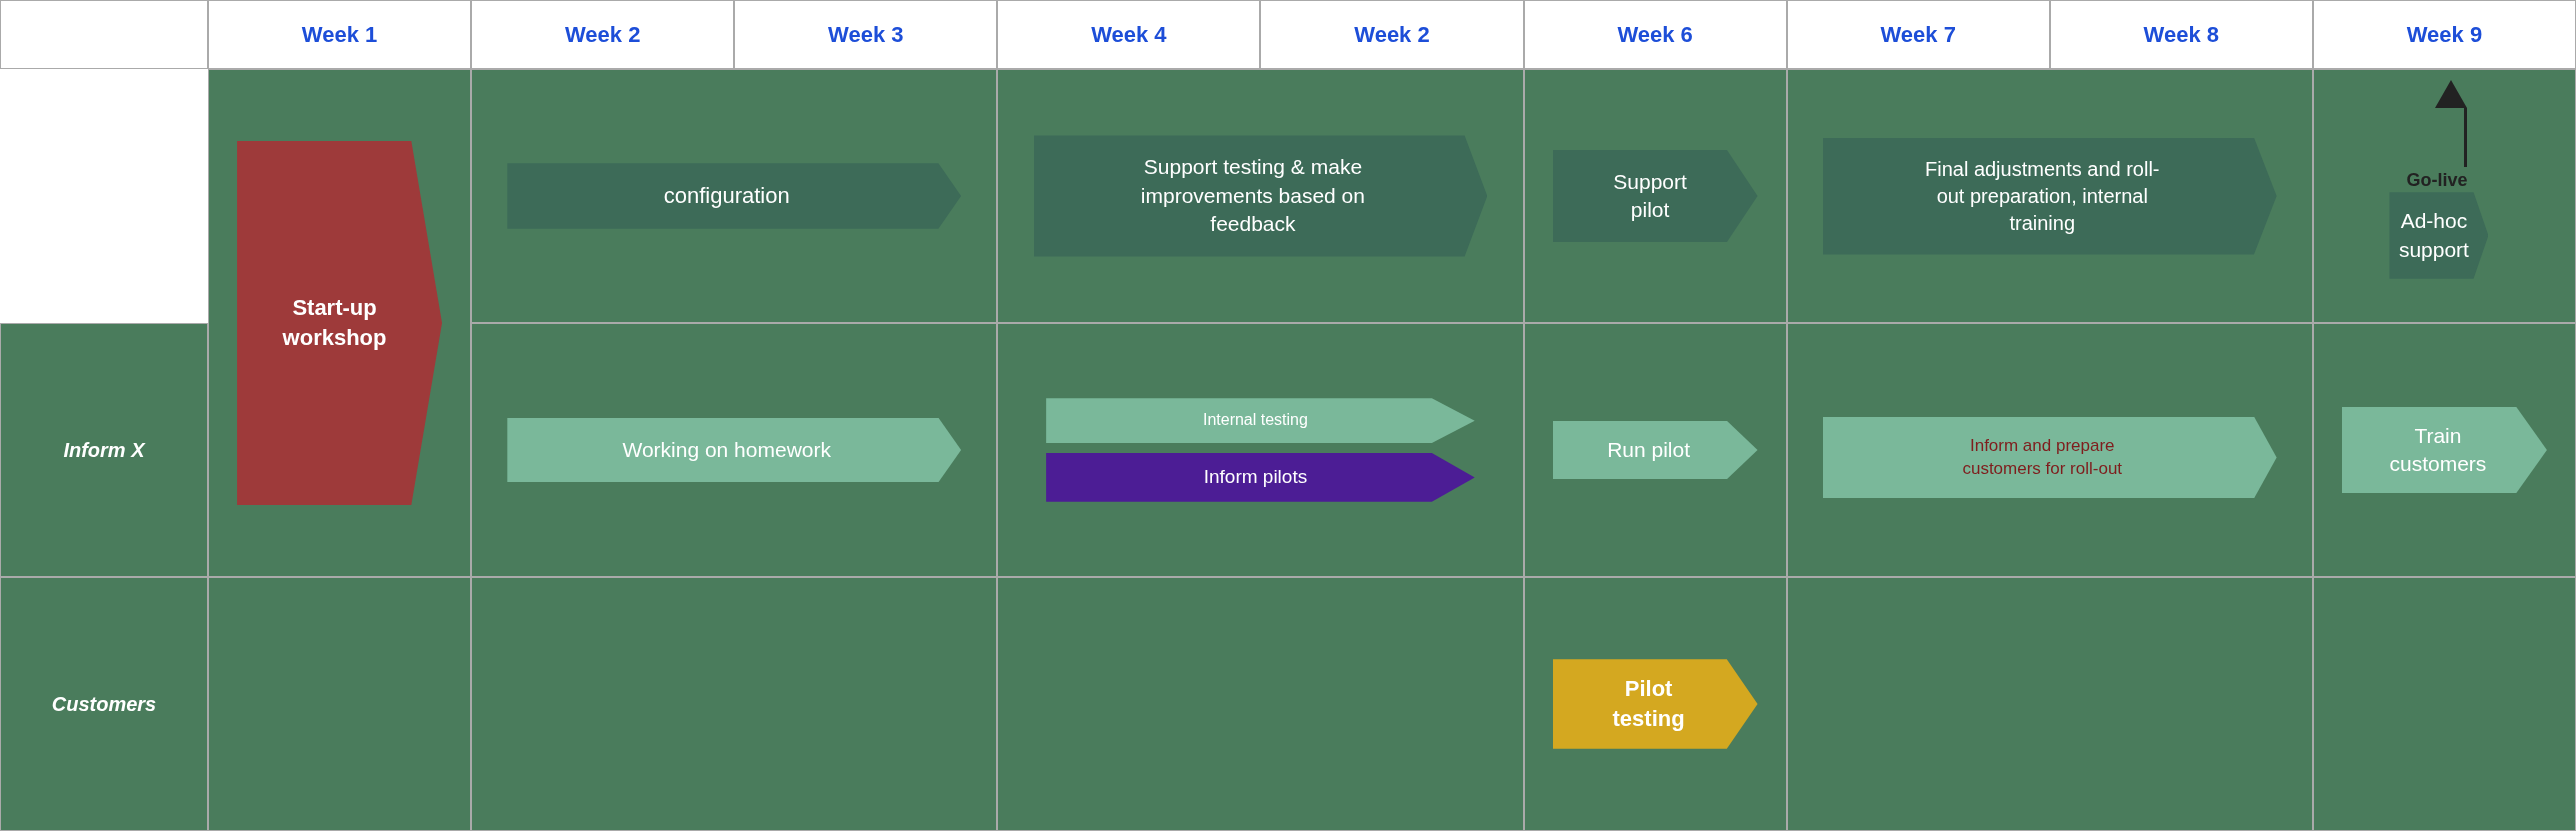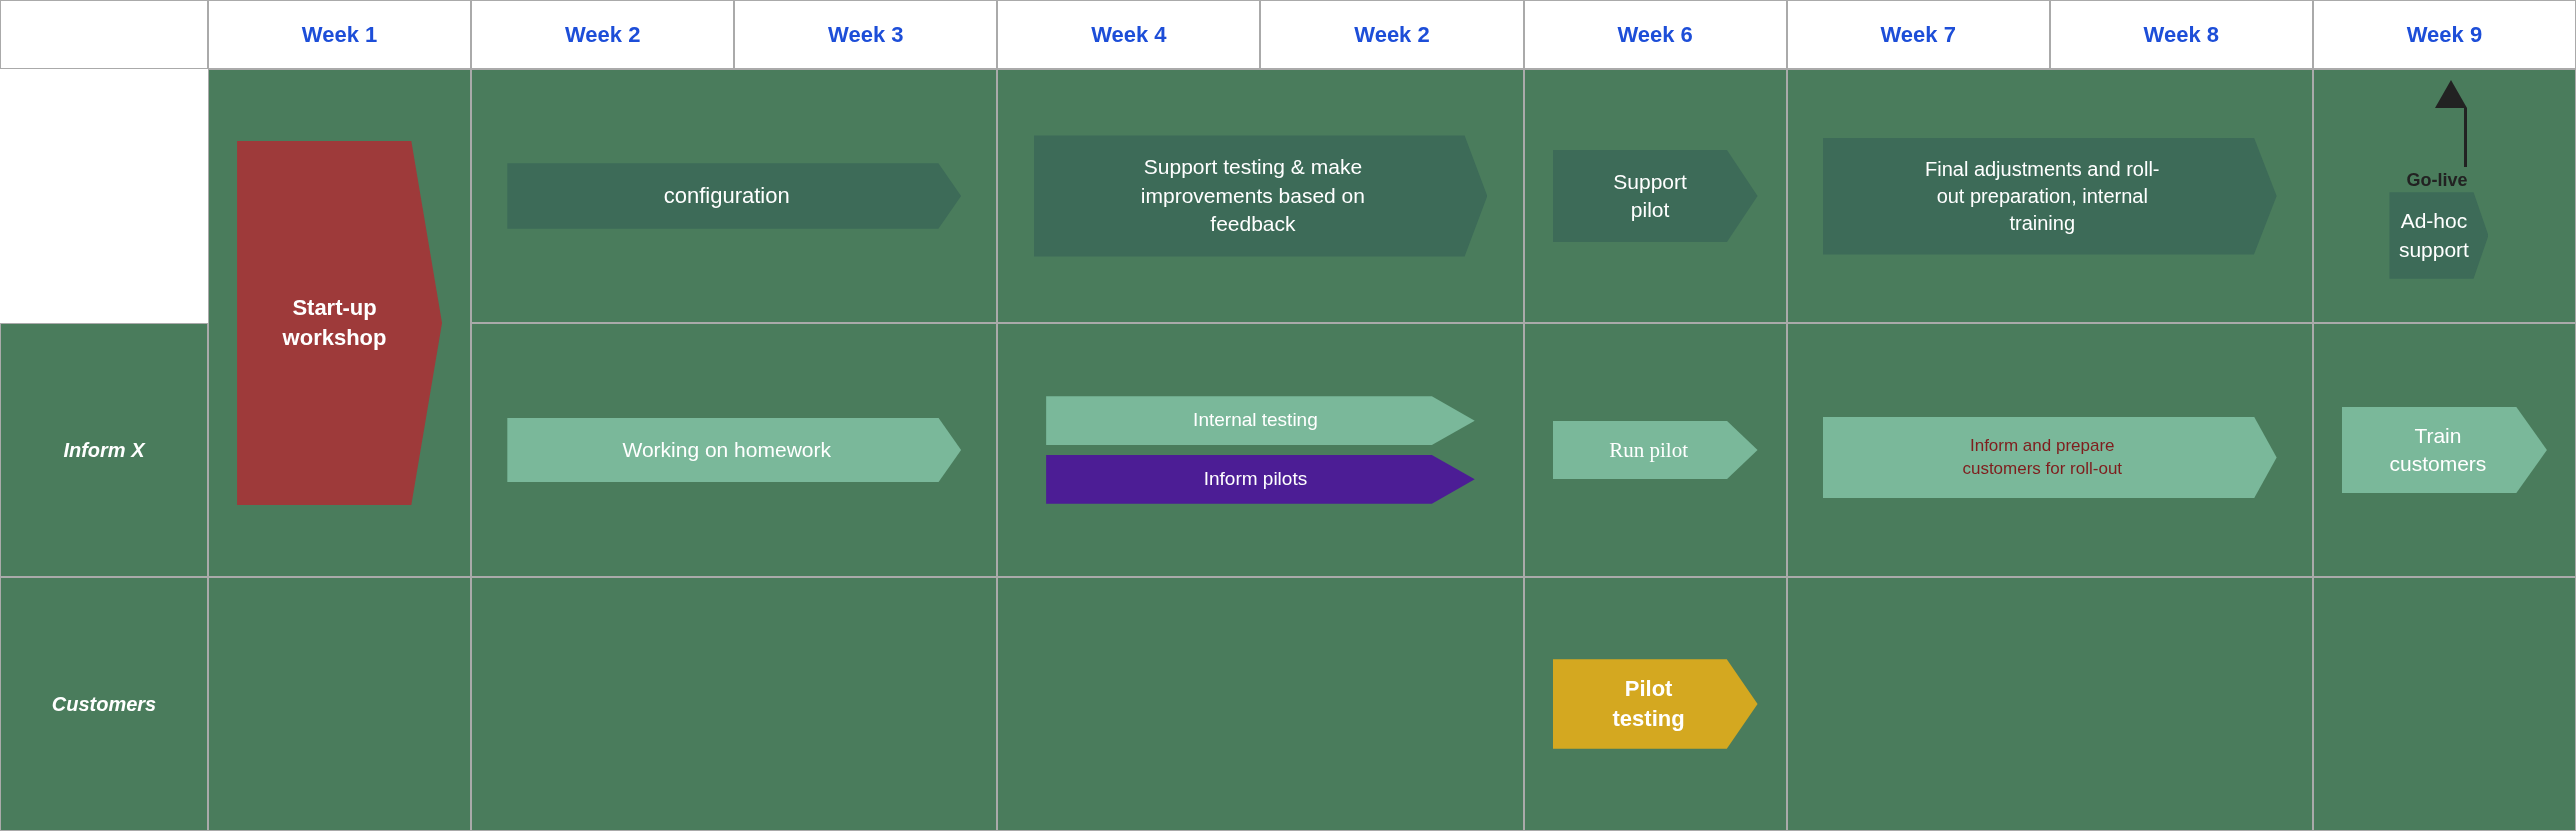--- a/index.html
+++ b/index.html
@@ -295,32 +295,32 @@
   </div>
 
   <div class="comp-w2w3 data-cell" style="grid-column: 3/5; grid-row:3; background:#4a7c5c;">
     <div class="shape-wide" style="background:#7ab89a; font-size:21px; color:#fff; clip-path: polygon(0% 0%, 95% 0%, 100% 50%, 95% 100%, 0% 100%);">
       <span>Working on homework</span>
     </div>
   </div>
 
   <div class="comp-w4w5 data-cell" style="grid-column: 5/7; grid-row:3; background:#4a7c5c;">
     <div class="sub-cell-row">
-      <div class="shape-small" style="background:#7ab89a; font-size:19px;">
+      <div class="shape-small" style="background:#7ab89a; font-size:16px;">
         <span>Internal testing</span>
       </div>
       <div class="shape-small" style="background:#4c1d95; font-size:19px;">
         <span>Inform pilots</span>
       </div>
     </div>
   </div>
 
   <div class="comp-w6 data-cell" style="grid-column:7; grid-row:3; background:#4a7c5c;">
     <div class="shape-pentagon" style="background:#7ab89a; width:85%; padding:15px 28px 15px 15px; font-size:21px; display:flex; align-items:center; justify-content:center;">
-      <span style="white-space:pre-line; text-align:center;font-family:Liberation Serif, serif;">Run pilot</span>
+      <span style="white-space:pre-line; text-align:center;">Run pilot</span>
     </div>
   </div>
 
   <div class="comp-w7w8 data-cell" style="grid-column: 8/10; grid-row:3; background:#4a7c5c;">
     <div class="shape-wide" style="background:#7ab89a; font-size:17px; color:#7f1d1d; clip-path: polygon(0% 0%, 95% 0%, 100% 50%, 95% 100%, 0% 100%); margin-top: 15px;">
       <span style="white-space:pre-line; text-align:center;">Inform and prepare
 customers for roll-out</span>
     </div>
   </div>
 

